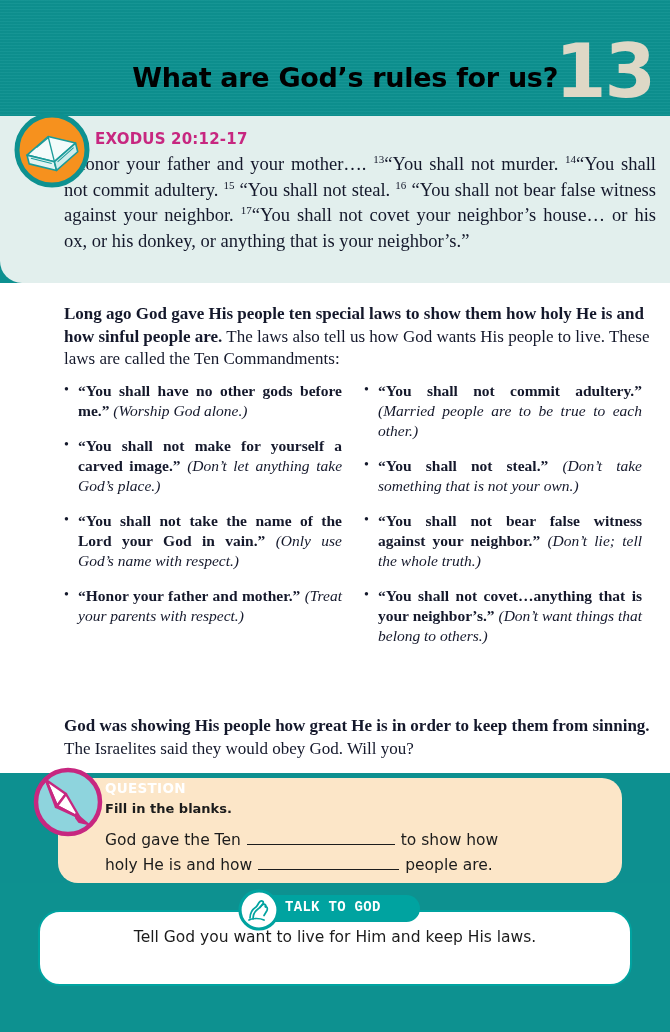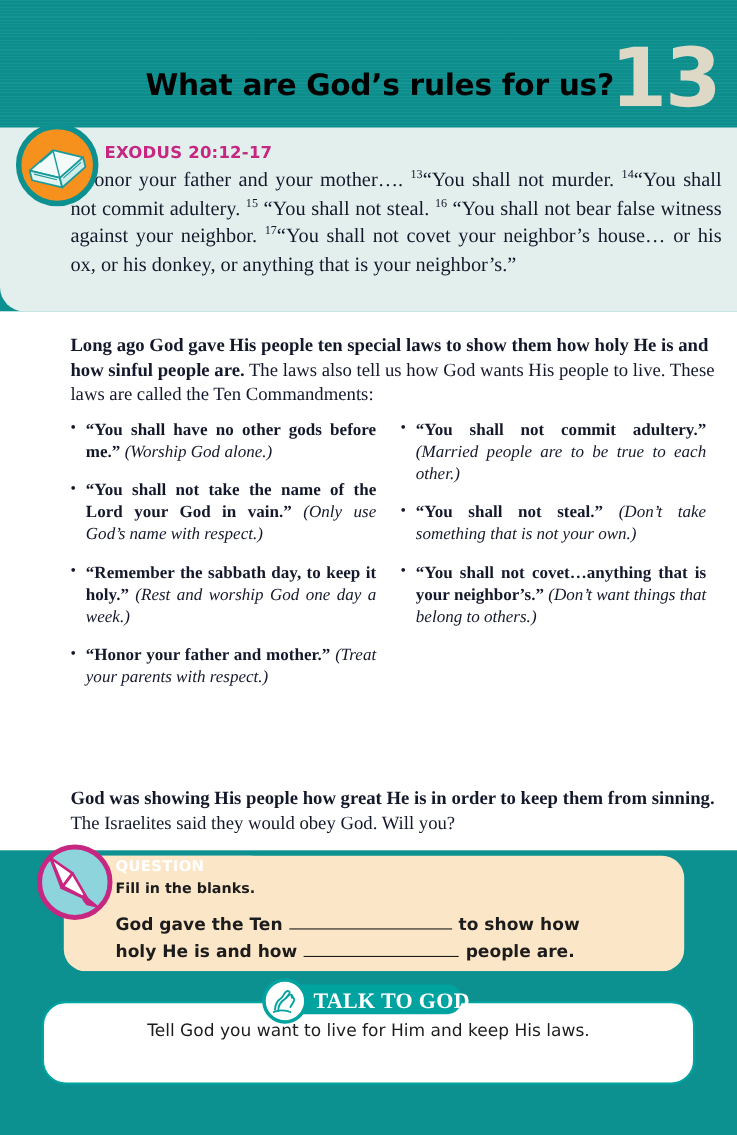--- a/index.html
+++ b/index.html
@@ -211,21 +211,20 @@
   }
   .fill-lines {
     position: absolute;
     left: 105px;
     top: 828px;
     font-family: "DejaVu Sans", sans-serif;
     font-size: 15.5px;
     line-height: 25px;
     color: #1c1c1c;
     white-space: nowrap;
-    font-weight: bold;
   }
   .blank {
     display: inline-block;
     border-bottom: 1.5px solid #1c1c1c;
     vertical-align: baseline;
     margin: 0 6px;
     height: 16px;
   }
   .blank.b1 { width: 148px; }
   .blank.b2 { width: 141px; }
@@ -256,23 +255,23 @@
     top: 895px;
     width: 165px;
     height: 27px;
     background: #00a3a0;
     border-radius: 14px;
   }
   .ttg-pill-label {
     position: absolute;
     left: 285px;
     top: 899px;
-    font-family: Liberation Serif, serif;
-    font-weight: bold;
-    font-size: 20px;
+    font-family: Liberation Mono, monospace;
+    font-weight: bold;
+    font-size: 14px;
     letter-spacing: 0.3px;
     color: #ffffff;
   }
   .ttg-icon {
     position: absolute;
     left: 237px;
     top: 888px;
     width: 44px;
     height: 44px;
   }
@@ -315,27 +314,28 @@
     </g>
   </svg>
 
   <div class="body-area">
 
     <div class="intro-text"><b>Long ago God gave His people ten special laws to show them how holy He is and how sinful people are.</b> The laws also tell us how God wants His people to live. These laws are called the Ten Commandments:</div>
 
     <div class="cmd-columns">
       <div class="cmd-col left">
           <div class="cmd-item"><span class="cmd-quote">“You shall have no other gods before me.” </span><span class="cmd-gloss">(Worship God alone.)</span></div>
+          <div class="cmd-item"><span class="cmd-quote">“You shall not make for yourself a carved image.” </span><span class="cmd-gloss">(Don’t let anything take God’s place.)</span></div>
           <div class="cmd-item"><span class="cmd-quote">“You shall not take the name of the Lord your God in vain.” </span><span class="cmd-gloss">(Only use God’s name with respect.)</span></div>
-          <div class="cmd-item"><span class="cmd-quote">“Remember the sabbath day, to keep it holy.” </span><span class="cmd-gloss">(Rest and worship God one day a week.)</span></div>
           <div class="cmd-item"><span class="cmd-quote">“Honor your father and mother.” </span><span class="cmd-gloss">(Treat your parents with respect.)</span></div>
         </div>
       <div class="cmd-col right">
           <div class="cmd-item"><span class="cmd-quote">“You shall not commit adultery.” </span><span class="cmd-gloss">(Married people are to be true to each other.)</span></div>
           <div class="cmd-item"><span class="cmd-quote">“You shall not steal.” </span><span class="cmd-gloss">(Don’t take something that is not your own.)</span></div>
+          <div class="cmd-item"><span class="cmd-quote">“You shall not bear false witness against your neighbor.” </span><span class="cmd-gloss">(Don’t lie; tell the whole truth.)</span></div>
           <div class="cmd-item"><span class="cmd-quote">“You shall not covet…anything that is your neighbor’s.” </span><span class="cmd-gloss">(Don’t want things that belong to others.)</span></div>
         </div>
     </div>
 
     <div class="closing-text"><b>God was showing His people how great He is in order to keep them from sinning.</b> The Israelites said they would obey God. Will you?</div>
   </div>
 
   <div class="question-block"></div>
   <div class="question-tab"></div>
 

